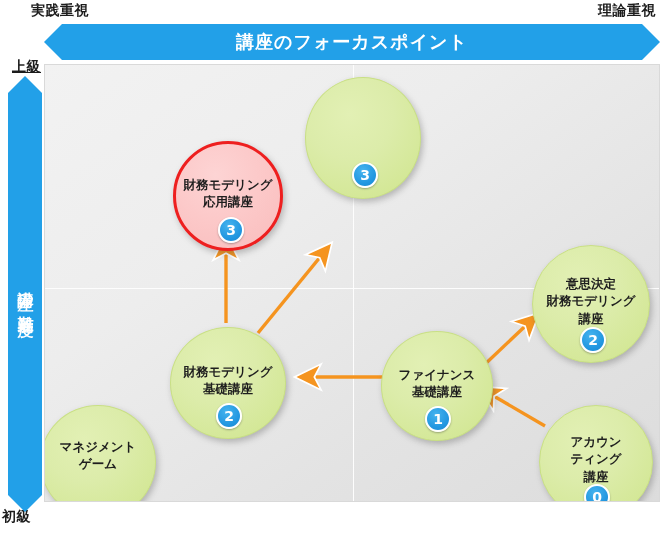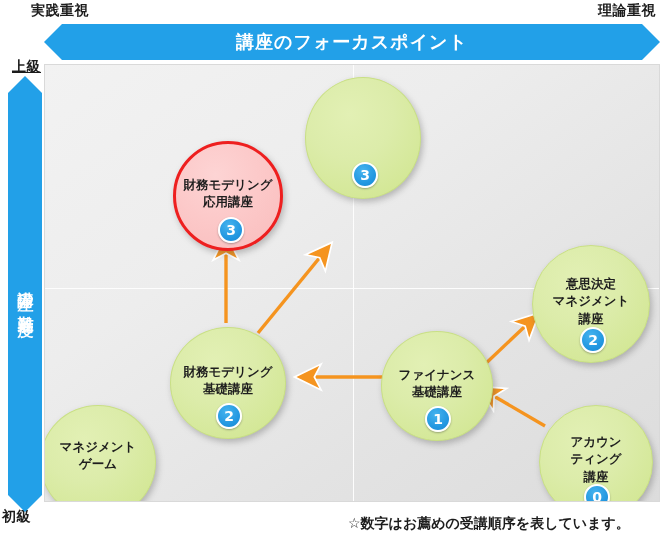--- a/index.html
+++ b/index.html
@@ -221,21 +221,21 @@
     </div>
 
     <div class="bubble red" id="b-modeling-advanced" style="left:128px; top:76px; width:110px; height:110px;">
       <div class="bubble-label">財務モデリング
 応用講座</div>
       <div class="badge" style="left:42px; top:73px;">3</div>
     </div>
 
     <div class="bubble green" id="b-decision-finance" style="left:487px; top:180px; width:118px; height:118px;">
       <div class="bubble-label">意思決定
-マネジメント
+財務モデリング
 講座</div>
       <div class="badge" style="left:47px; top:81px;">2</div>
     </div>
 
     <div class="bubble green" id="b-modeling-basic" style="left:125px; top:262px; width:116px; height:112px;">
       <div class="bubble-label">財務モデリング
 基礎講座</div>
       <div class="badge" style="left:45px; top:75px;">2</div>
     </div>
 
@@ -252,15 +252,14 @@
       <div class="badge" style="left:44px; top:78px;">0</div>
     </div>
 
     <div class="bubble green" id="b-management-game" style="left:-5px; top:340px; width:116px; height:114px;">
       <div class="bubble-label" style="margin-top:-14px;">マネジメント
 ゲーム</div>
     </div>
 
   </div>
 
-  <div id="footnote">☆数字はお薦めの受講順序を表しています。</div>
 
 </div>
 
 </body></html>

